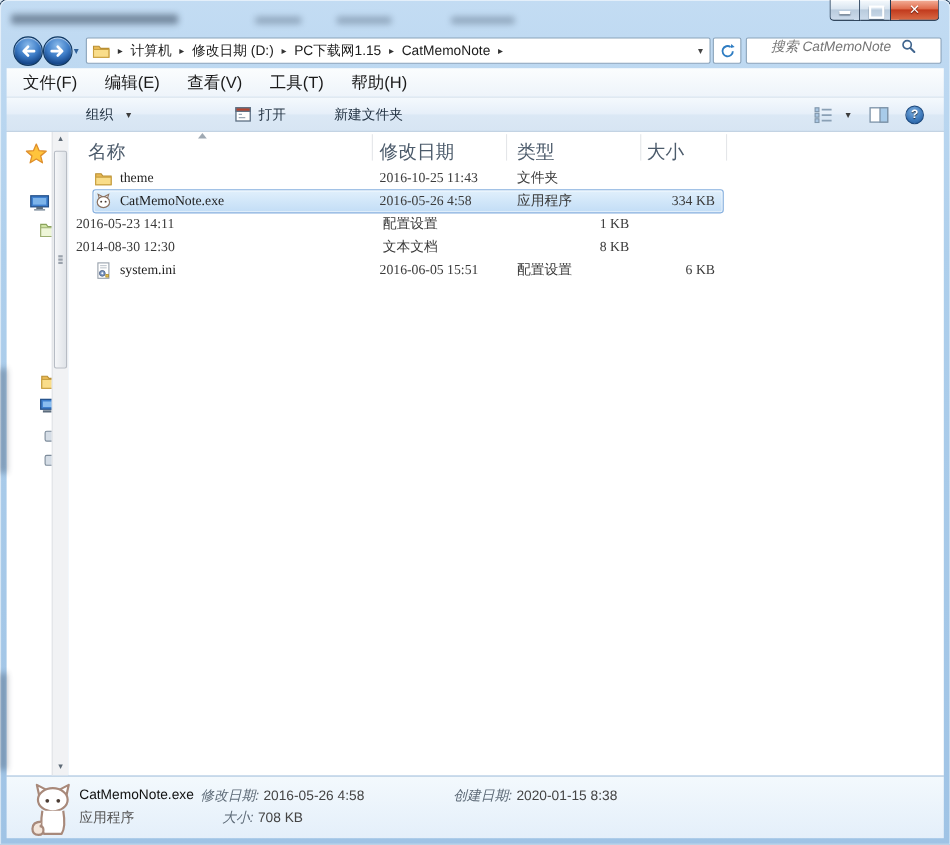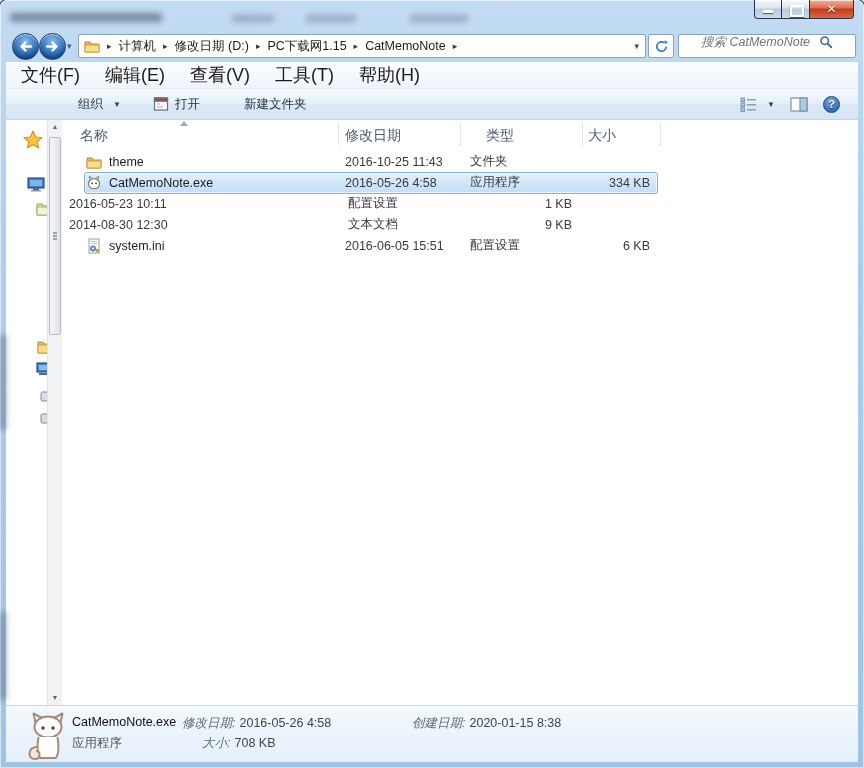--- a/index.html
+++ b/index.html
@@ -62,34 +62,34 @@
   }
   .search-box input{
     border:none; outline:none; flex:1; font-size:12.5px; font-style:italic; color:#8a8a8a;
     font-family:"Liberation Sans","DejaVu Sans",sans-serif; background:transparent; min-width:0;
   }
 
   
   .menubar{
     position:absolute; top:62px; left:6px; right:6px; height:27px;
     background:linear-gradient(180deg,#fbfdfe,#eef4fa); border-bottom:1px solid #e3e9f0;
-    display:flex; align-items:center; padding-left:15px; gap:25px; font-size:18px; color:#1a1a1a;
+    display:flex; align-items:center; padding-left:15px; gap:25px; font-size:15px; color:#1a1a1a;
   }
   .menu-item{ cursor:default; }
 
   
   .toolbar{
     position:absolute; top:89px; left:6px; right:6px; height:31px;
     background:linear-gradient(180deg,#f4f9fd,#e6eff9 48%,#dbe8f5 52%,#d7e5f3);
     border-bottom:1px solid #c3d3e3; font-size:12.5px; color:#1f2f3f;
   }
   .tb-left{ display:flex; align-items:center; height:100%; padding-left:72px; }
   .tb-item{ display:flex; align-items:center; gap:6px; }
   .tb-caret{ font-size:8px; color:#3c3c3c; margin-left:4px; }
-  .tb-open{ margin-left:32px; }
+  .tb-open{ margin-left:92px; }
   .tb-newfolder{ margin-left:44px; }
   .tb-right{ position:absolute; right:18px; top:0; height:100%; display:flex; align-items:center; gap:15px; }
   .help-circle{
     width:17px; height:17px; border-radius:50%;
     background:radial-gradient(circle at 45% 30%, #7fb0e0, #3a77ba 60%, #245a99);
     border:1px solid #1e4b80; color:#fff; font-size:11px; font-weight:bold;
     display:flex; align-items:center; justify-content:center; text-shadow:0 1px 1px #123; 
   }
 
   
@@ -103,36 +103,36 @@
   .sb-arrow.up{ top:0; } .sb-arrow.down{ bottom:0; }
   .sb-thumb{
     position:absolute; left:1px; right:1px; top:17px; height:198px;
     background:linear-gradient(90deg,#f5f6f8,#dfe3e8); border:1px solid #b7bcc4; border-radius:2px;
   }
   .sb-grip{ position:absolute; left:3px; right:3px; top:94px; height:1.5px; background:#9aa2ac;
     box-shadow:0 3px 0 #9aa2ac, 0 6px 0 #9aa2ac; }
 
   
   .filelist{ position:absolute; left:62px; top:120px; right:6px; bottom:63px; background:#fff; }
-  .lheader{ position:relative; height:29px; font-size:14px; color:#4c5b6b; }
+  .lheader{ position:relative; height:29px; font-size:17px; color:#4c5b6b; }
   .hcell{ position:absolute; top:7px; }
-  .h-name{ left:18px; } .h-date{ left:283px; } .h-type{ left:424px; } .h-size{ left:526px; }
+  .h-name{ left:18px; } .h-date{ left:283px; } .h-type{ left:408px; } .h-size{ left:526px; }
   .hdiv{ position:absolute; top:2px; height:24px; width:1px; background:#e4e6e9; }
   .hd1{ left:276px; } .hd2{ left:398px; } .hd3{ left:520px; } .hd4{ left:598px; }
   .sort-arrow{
     position:absolute; left:118px; top:1px; width:0; height:0;
     border-left:4px solid transparent; border-right:4px solid transparent; border-bottom:5px solid #9fa9b3;
   }
 
   .rows{ position:absolute; top:31px; left:0; right:0; }
   .row{
     position:relative; height:21px; display:grid; grid-template-columns:276px 122px 122px 78px;
     align-items:center; font-size:12.5px; color:#1c1c1c;
   }
-  .row > div{ position:relative; z-index:1; }
+  .row > div{ position:relative; z-index:1;font-family:Liberation Serif, serif; }
   .cell-name{ display:flex; align-items:center; padding-left:24px; gap:7px; white-space:nowrap; }
   .cell-date{ padding-left:7px; color:#3a3a3a; }
   .cell-type{ padding-left:10px; color:#3a3a3a; }
   .cell-size{ text-align:right; padding-right:10px; color:#3a3a3a; }
   .row.selected::before{
     content:""; position:absolute; left:22px; top:0; width:572px; height:20px;
     background:linear-gradient(180deg,#e1f0fc,#c2ddf6); border:1px solid #84aede; border-radius:3px;
     box-shadow:inset 0 0 0 1px rgba(255,255,255,.65); z-index:0;
   }
   .ficon{ width:16px; height:16px; flex:0 0 16px; }
@@ -342,29 +342,29 @@
               <circle cx="10" cy="8.3" r="0.9" fill="#463830"></circle>
           </svg>
           <span>CatMemoNote.exe</span>
         </div>
         <div class="cell-date">2016-05-26 4:58</div>
         <div class="cell-type">应用程序</div>
         <div class="cell-size">334 KB</div>
       </div>
 
       <div class="row">
-        <div class="cell-date">2016-05-23 10:11</div>
+        <div class="cell-date">2016-05-23 14:11</div>
         <div class="cell-type">配置设置</div>
         <div class="cell-size">1 KB</div>
       </div>
 
       <div class="row">
         <div class="cell-date">2014-08-30 12:30</div>
         <div class="cell-type">文本文档</div>
-        <div class="cell-size">9 KB</div>
+        <div class="cell-size">8 KB</div>
       </div>
 
       <div class="row">
         <div class="cell-name">
           <svg class="ficon" viewBox="0 0 16 16">
             <rect x="3" y="1" width="10" height="14" fill="#fff" stroke="#97a0ab" stroke-width="1"></rect>
             <path d="M5 3.5 h6 M5 5.5 h6" stroke="#b9c0c8" stroke-width="0.9"></path>
             <circle cx="7" cy="10.5" r="2.6" fill="#7c98c4" stroke="#55688a" stroke-width="0.9"></circle>
             <circle cx="7" cy="10.5" r="0.9" fill="#fff"></circle>
             <rect x="10.2" y="11.5" width="2.4" height="2.4" fill="#e7c14f" stroke="#a8882f" stroke-width="0.7"></rect>

